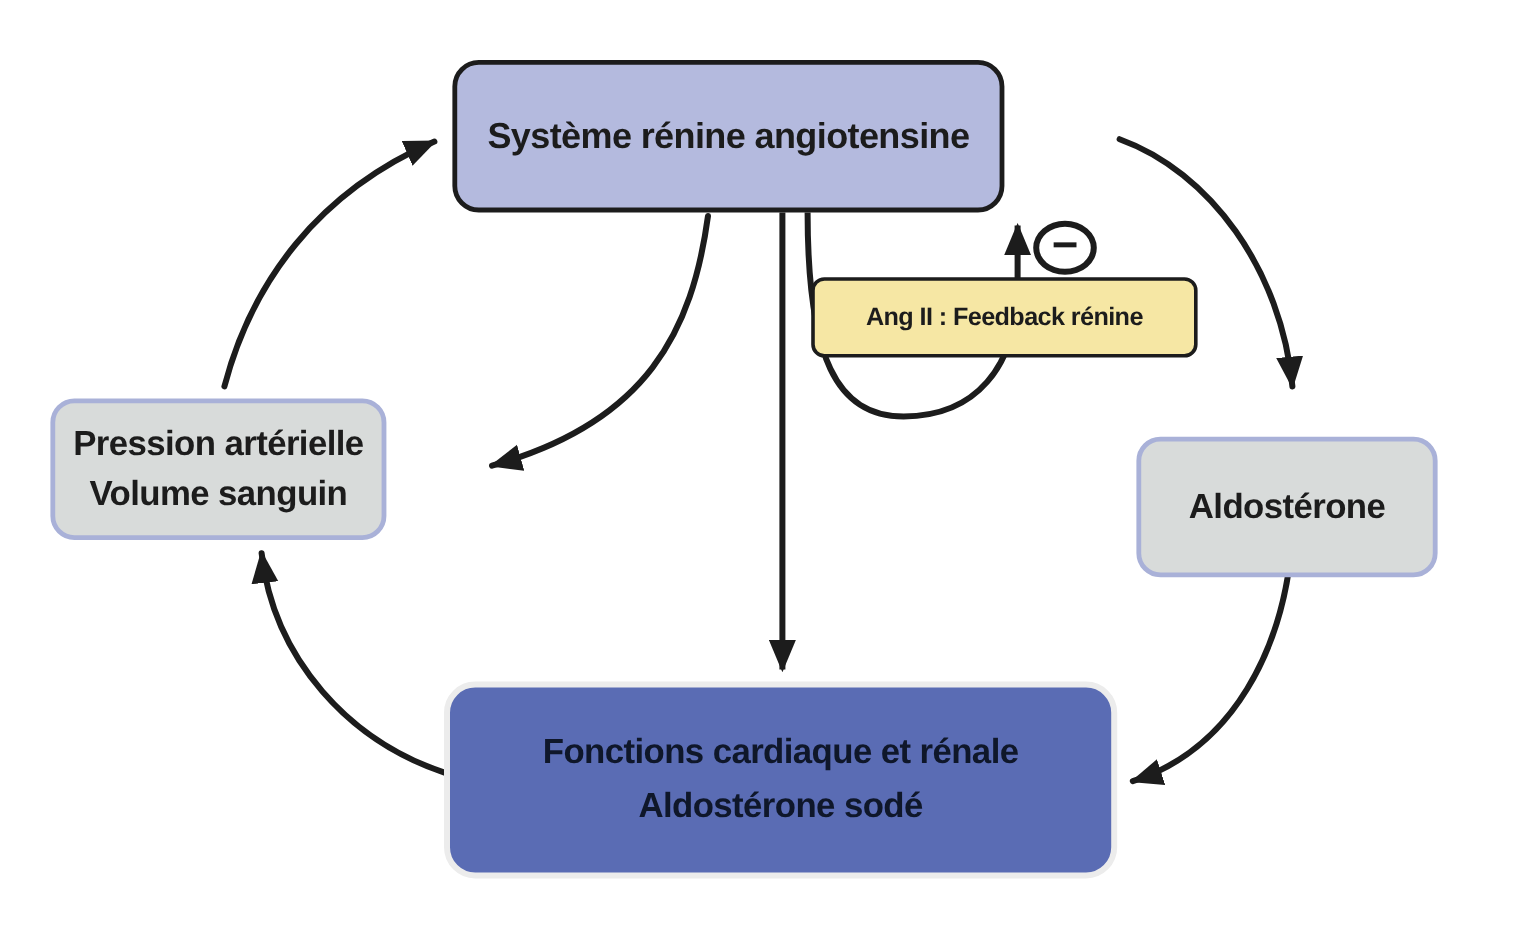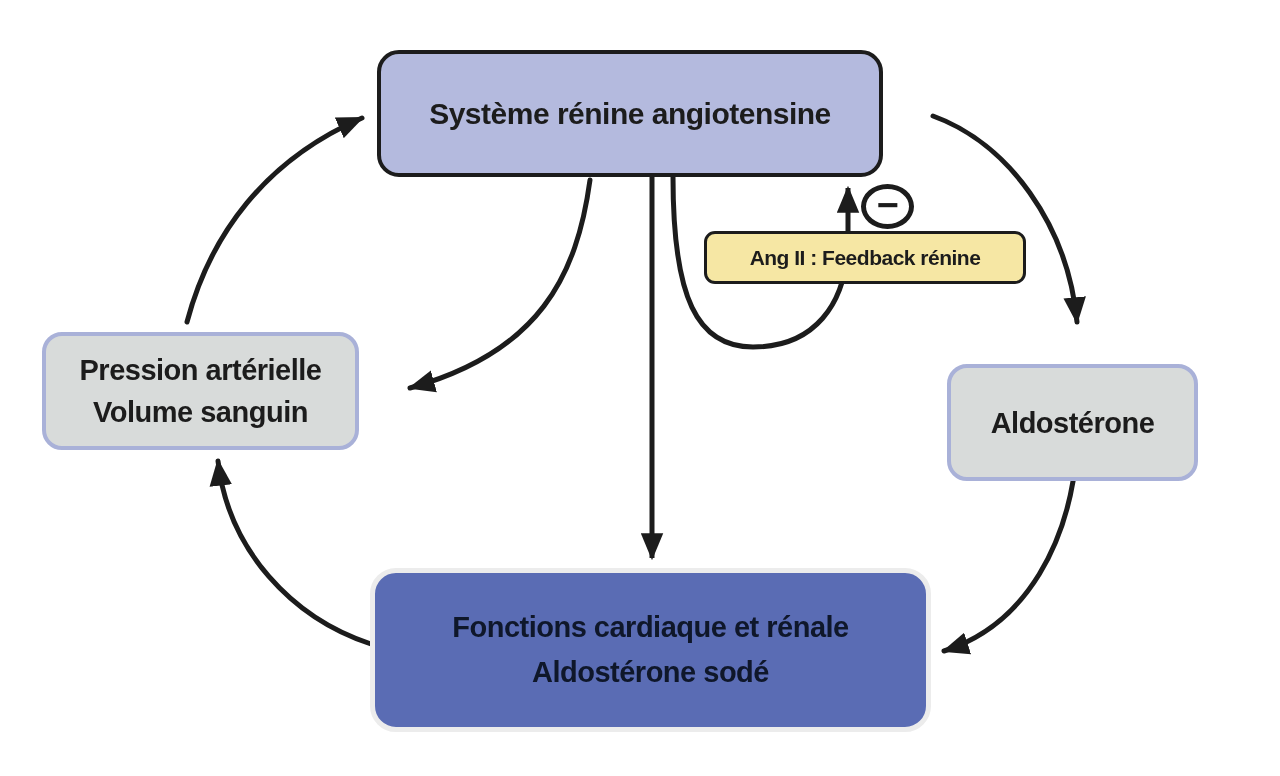--- a/index.html
+++ b/index.html
@@ -24,46 +24,46 @@
     flex-direction: column;
     align-items: center;
     justify-content: center;
     text-align: center;
     z-index: 2;
     font-weight: 700;
     letter-spacing: -0.5px;
     color: #1c1c1c;
   }
   .node-renin {
-    left: 377px; top: 50px; width: 506px; height: 127px;
+    left: 377px; top: 50px; width: 460px; height: 127px;
     background: #b4bade;
     border: 4px solid #1c1c1c;
     border-radius: 22px;
     font-size: 30px;
   }
   .node-gray {
     background: #d8dbda;
     border: 4px solid #a9b1d8;
     border-radius: 20px;
     font-size: 29px;
     line-height: 42px;
   }
-  .node-pressure { left: 42px; top: 332px; width: 317px; height: 118px; }
+  .node-pressure { left: 42px; top: 332px; width: 280px; height: 118px; }
   .node-aldo { left: 947px; top: 332px; width: 251px; height: 117px; margin-top: 32px; }
   .node-cardiac {
     left: 370px; top: 568px; width: 561px; height: 164px;
     background: #5a6cb4;
     border: 5px solid #ececec;
     border-radius: 26px;
     font-size: 29px;
     line-height: 45px;
     color: #0f172a;
   }
   .node-feedback {
-    left: 704px; top: 231px; width: 322px; height: 53px;
+    left: 676px; top: 231px; width: 322px; height: 67px;
     background: #f6e7a4;
     border: 3px solid #1c1c1c;
     border-radius: 11px;
     font-size: 21px;
   }
   .minus-circle {
     position: absolute;
     left: 861px; top: 184px;
     width: 53px; height: 45px;
     box-sizing: border-box;

